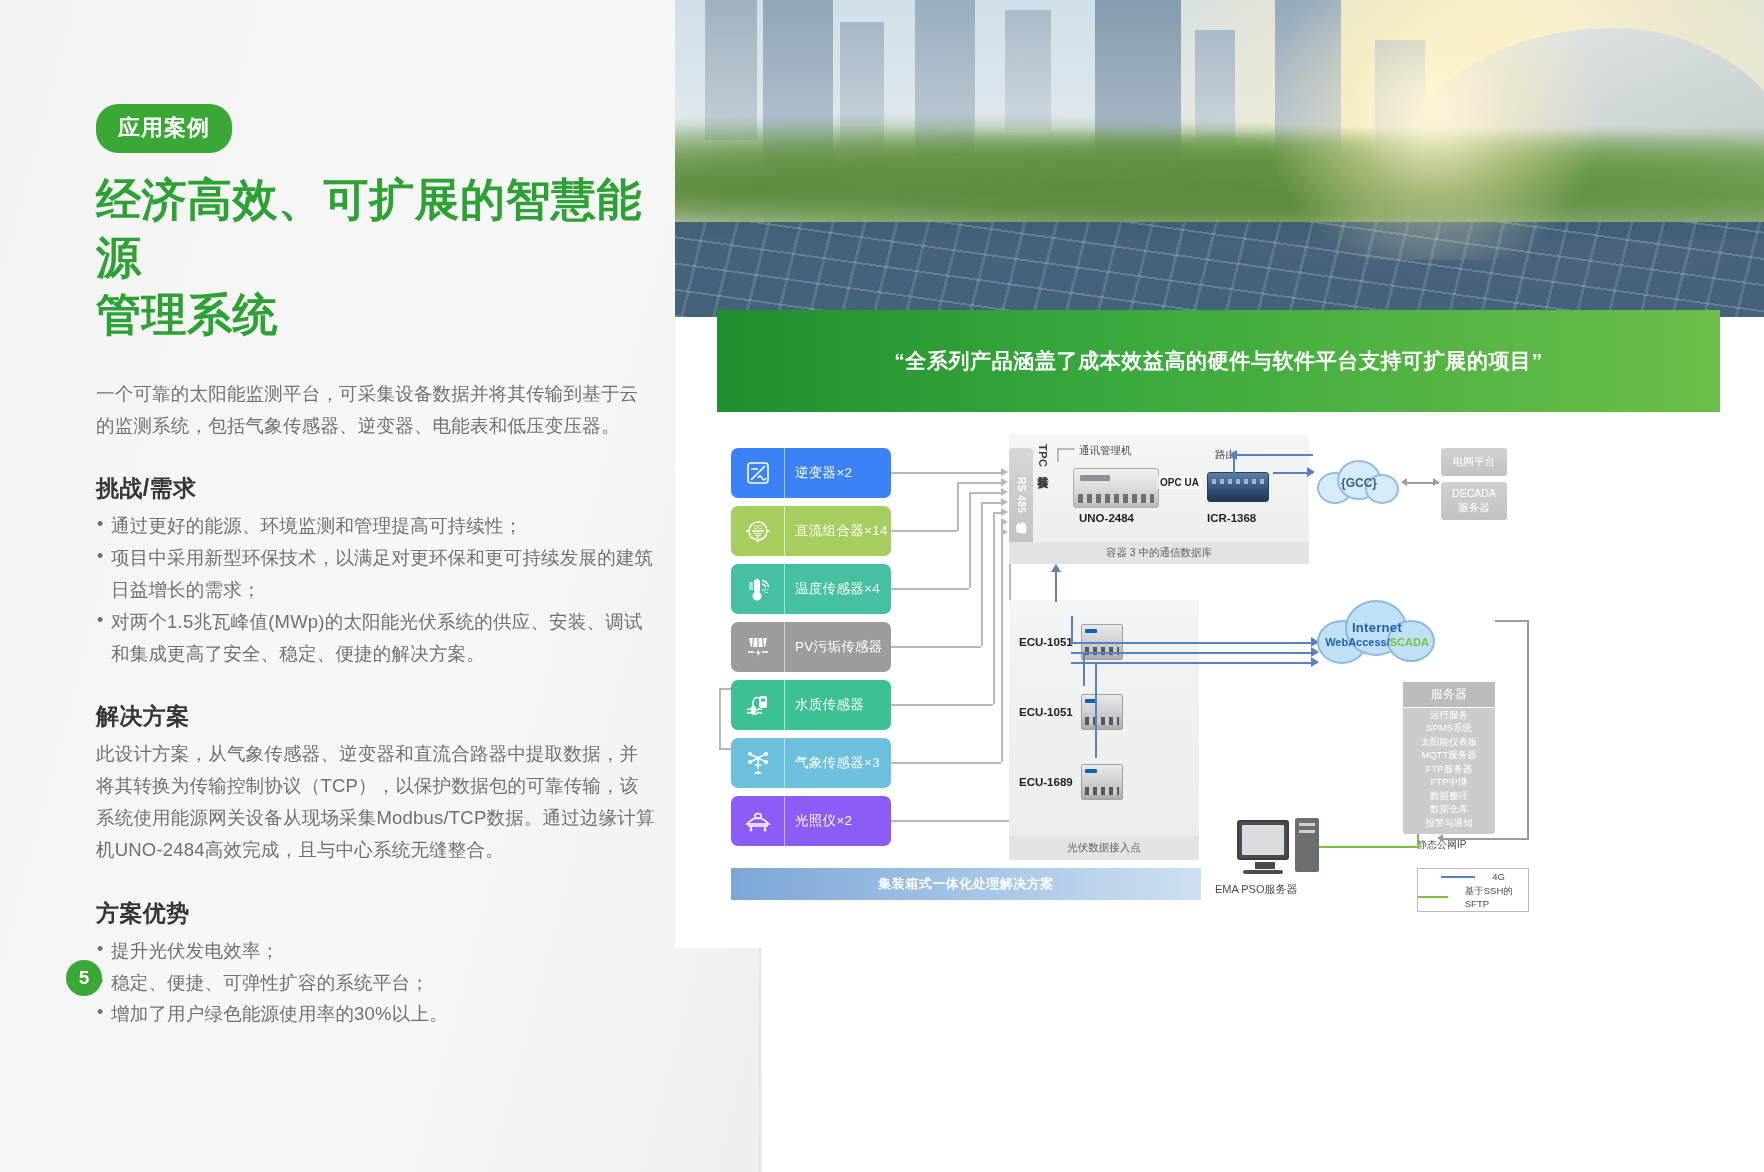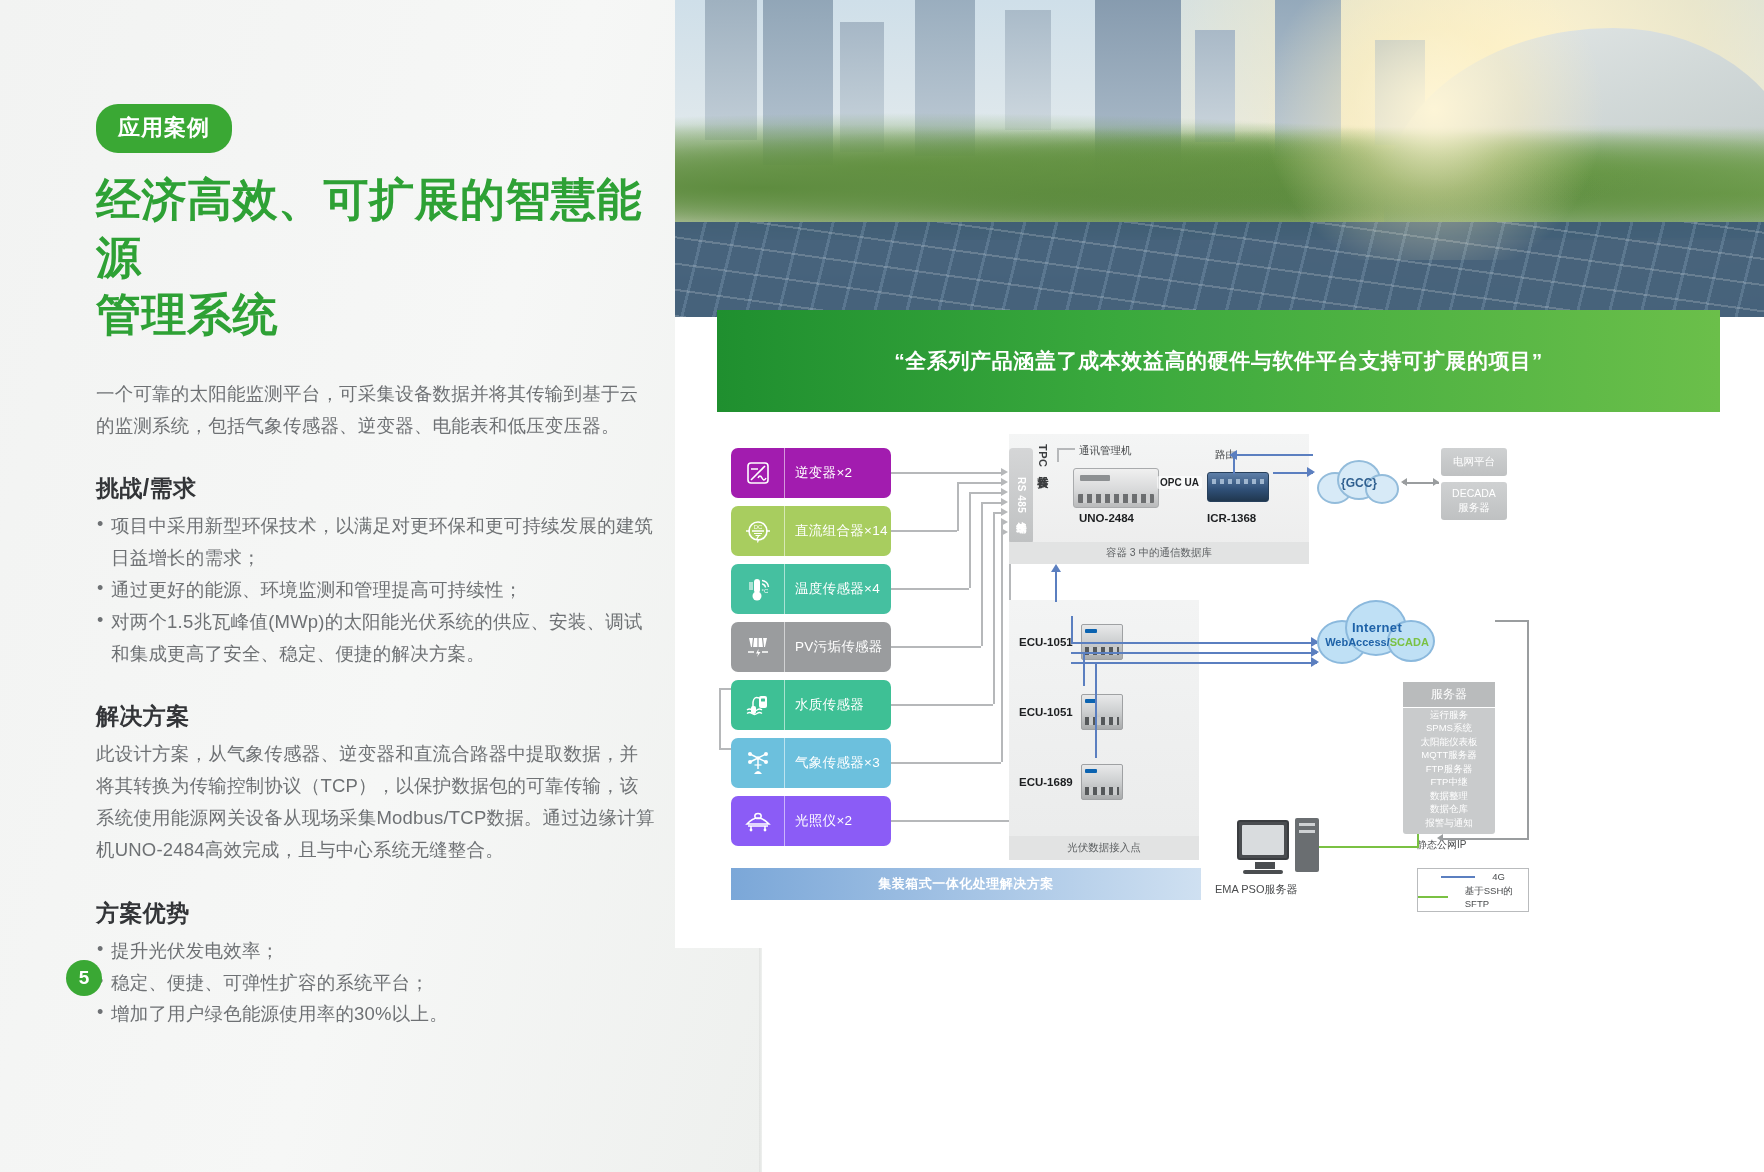--- a/index.html
+++ b/index.html
@@ -449,22 +449,22 @@
     <div class="tag-pill">应用案例</div>
 
     <h1 id="case-title">经济高效、可扩展的智慧能源
 管理系统</h1>
 
     <p class="intro">一个可靠的太阳能监测平台，可采集设备数据并将其传输到基于云的监测系统，包括气象传感器、逆变器、电能表和低压变压器。</p>
 
     
     <h2 class="sec-head">挑战/需求</h2>
     <ul class="bullets">
+      <li>通过更好的能源、环境监测和管理提高可持续性；</li>
       <li>项目中采用新型环保技术，以满足对更环保和更可持续发展的建筑日益增长的需求；</li>
-      <li>通过更好的能源、环境监测和管理提高可持续性；</li>
       <li>对两个1.5兆瓦峰值(MWp)的太阳能光伏系统的供应、安装、调试和集成更高了安全、稳定、便捷的解决方案。</li>
     </ul>
 
     
     <h2 class="sec-head">解决方案</h2>
     <p class="body-para">此设计方案，从气象传感器、逆变器和直流合路器中提取数据，并将其转换为传输控制协议（TCP），以保护数据包的可靠传输，该系统使用能源网关设备从现场采集Modbus/TCP数据。通过边缘计算机UNO-2484高效完成，且与中心系统无缝整合。</p>
 
     
     <h2 class="sec-head">方案优势</h2>
     <ul class="bullets">
@@ -497,21 +497,21 @@
   </div>
 
   <div id="quote-band">
     <div class="q">“全系列产品涵盖了成本效益高的硬件与软件平台支持可扩展的项目”</div>
   </div>
 
   <div id="diagram">
 
     <div class="sensor-col">
 
-      <div class="sensor-card" style="background:#a21caf">
+      <div class="sensor-card" style="background:#3b82f6">
         <div class="ic">
           <svg width="26" height="26" viewBox="0 0 26 26">
               <rect x="3" y="3" width="20" height="20" rx="3" fill="none" stroke="#fff" stroke-width="1.6"></rect>
               <path d="M6 20 L20 6" stroke="#fff" stroke-width="1.6" fill="none"></path>
               <path d="M6 9 h7" stroke="#fff" stroke-width="1.6"></path>
               <path d="M13 18 q2-4 4 0 t4 0" stroke="#fff" stroke-width="1.6" fill="none"></path>
             </svg>
         </div>
         <div class="lb">逆变器×2</div>
       </div>

